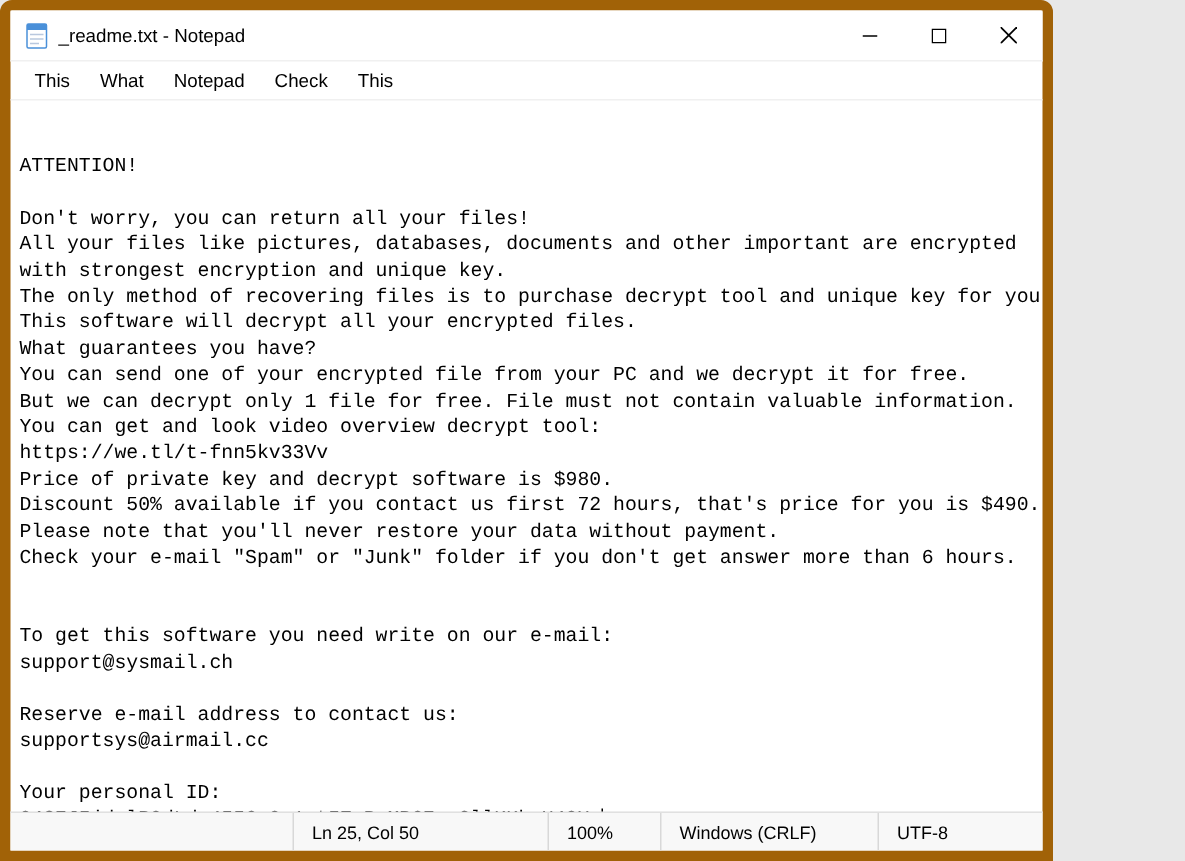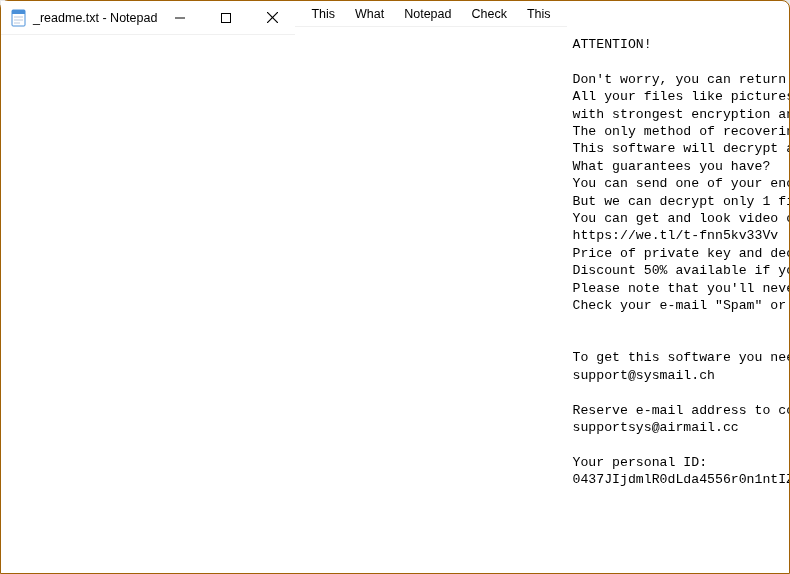--- a/index.html
+++ b/index.html
@@ -1,17 +1,17 @@
 <!DOCTYPE html>
 <html><head>
 <meta charset="utf-8">
 <style>
 * { box-sizing: border-box; margin: 0; padding: 0; }
 html, body { width: 790px; height: 574px; overflow: hidden; font-family: "Segoe UI", Arial, sans-serif; background: #e8e8e8; }
-.window { width: 790px; height: 574px; background: #ffffff; border: 1px solid #a16207; display: flex; flex-direction: row; border-radius: 8px 8px 0 0; }
+.window { width: 702px; height: 574px; background: #ffffff; border: 7px solid #a16207; display: flex; flex-direction: column; border-radius: 8px 8px 0 0; }
 .titlebar { height: 34px; display: flex; align-items: center; padding: 0 0 0 10px; background: #ffffff; border-bottom: 1px solid #f0f0f0; }
 .titlebar-icon { width: 16px; height: 20px; margin-right: 6px; display: inline-flex; }
 .titlebar-title { font-size: 12.5px; color: #000; flex: 0 0 auto; }
 .titlebar-spacer { flex: 1; }
 .window-controls { display: flex; height: 100%; }
 .win-btn { width: 46px; height: 100%; display: flex; align-items: center; justify-content: center; background: transparent; border: none; }
 .win-btn svg { display: block; }
 .menubar { height: 26px; display: flex; align-items: center; padding: 0 6px; border-bottom: 1px solid #f0f0f0; }
 .menu-item { padding: 3px 10px; font-size: 12.5px; color: #000; border-radius: 3px; }
 .content { flex: 1; overflow: hidden; position: relative; margin-top: 31px; }
@@ -92,14 +92,21 @@
 To get this software you need write on our e-mail:
 support@sysmail.ch
 
 Reserve e-mail address to contact us:
 supportsys@airmail.cc
 
 Your personal ID:
 0437JIjdmlR0dLda4556r0n1ntIZoPvMP67xo9llKKkgU4OXm<span class="caret"></span></div>
   </div>
 
+  <div class="statusbar">
+    <div class="status-spacer"></div>
+    <div class="status-cell sc-line">Ln 25, Col 50</div>
+    <div class="status-cell sc-zoom">100%</div>
+    <div class="status-cell sc-eol">Windows (CRLF)</div>
+    <div class="status-cell sc-enc">UTF-8</div>
+  </div>
 
 </div>
 
 </body></html>

